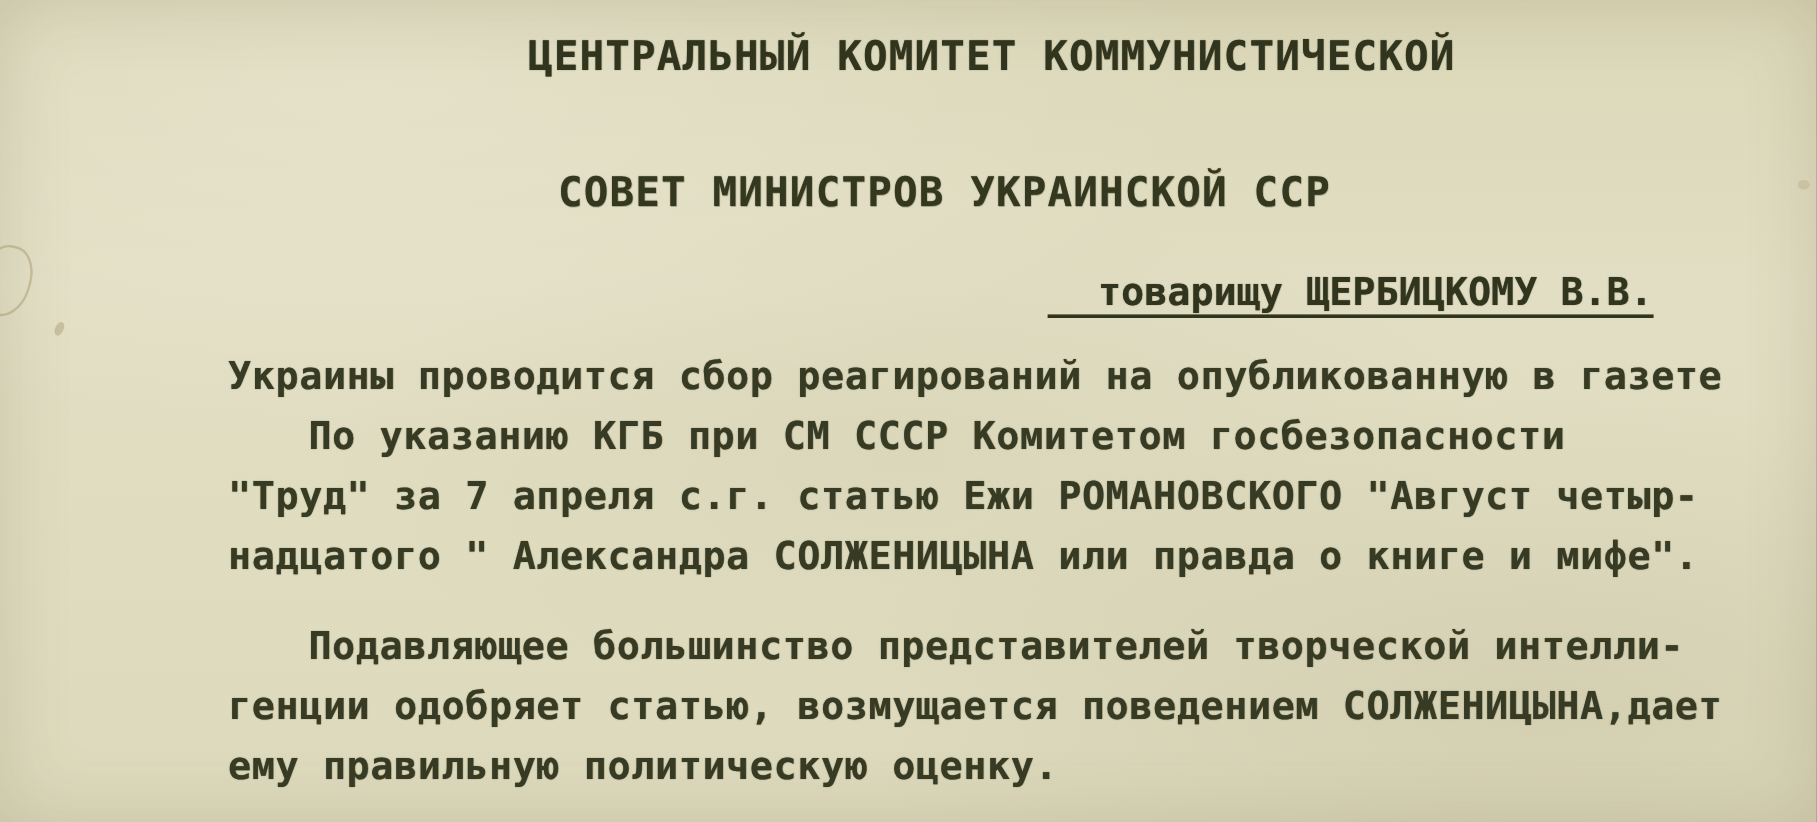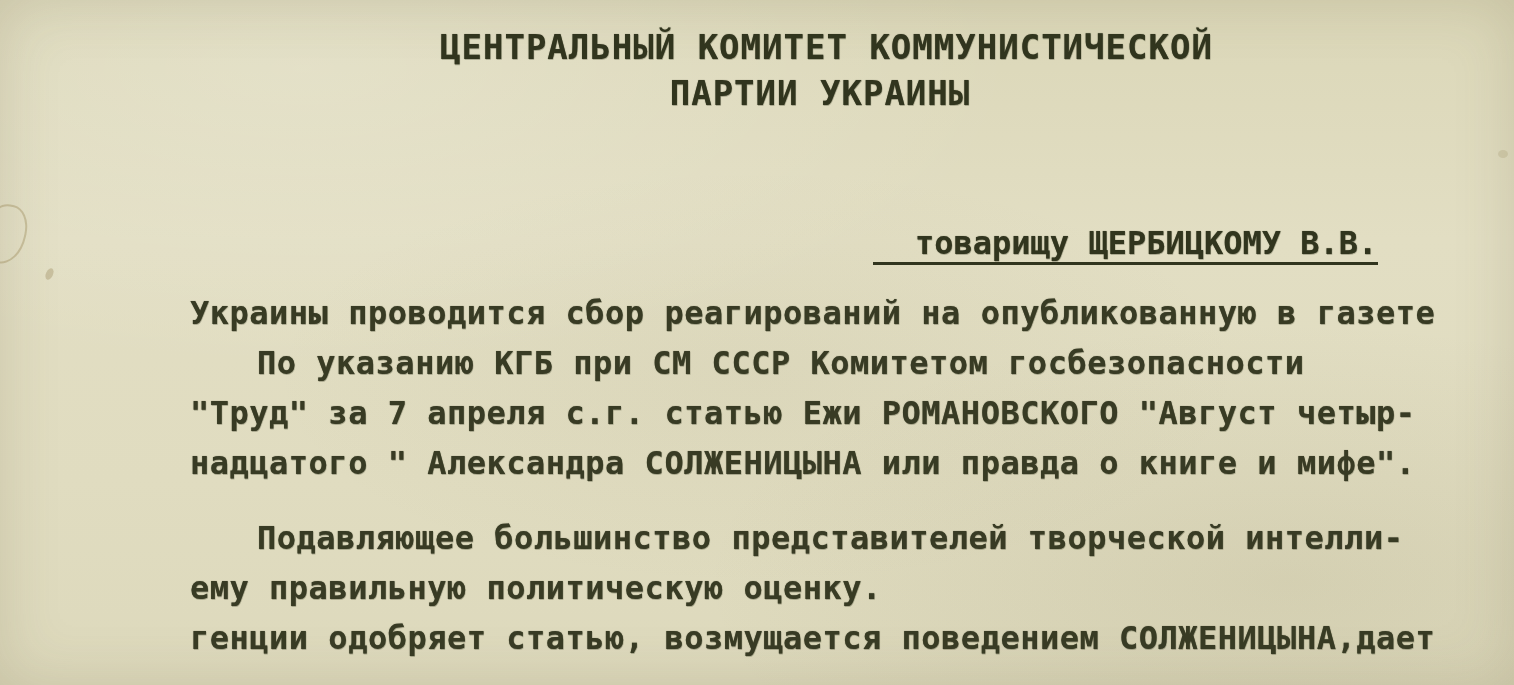--- a/index.html
+++ b/index.html
@@ -106,32 +106,32 @@
 <body>
 
 <div class="page">
 
   <div class="edge-mark"></div>
   <div class="speck-1"></div>
   <div class="speck-2"></div>
 
   <div class="letterhead">
     <div class="ink">ЦЕНТРАЛЬНЫЙ КОМИТЕТ КОММУНИСТИЧЕСКОЙ</div>
-    <div class="ink">ПАРТИИ УКРАИНЫ</div>
   </div>
 
+  <div class="org-line ink">СОВЕТ МИНИСТРОВ УКРАИНСКОЙ ССР</div>
 
   <div class="addressee ink">товарищу ЩЕРБИЦКОМУ В.В.</div>
 
   <div class="para para-1">
     <div class="line ink">Украины проводится сбор реагирований на опубликованную в газете</div>
     <div class="line indent ink">По указанию КГБ при СМ СССР Комитетом госбезопасности</div>
     <div class="line ink">"Труд" за 7 апреля с.г. статью Ежи РОМАНОВСКОГО "Август четыр-</div>
     <div class="line ink">надцатого " Александра СОЛЖЕНИЦЫНА или правда о книге и мифе".</div>
   </div>
 
   <div class="para para-2">
     <div class="line indent ink">Подавляющее большинство представителей творческой интелли-</div>
+    <div class="line ink">генции одобряет статью, возмущается поведением СОЛЖЕНИЦЫНА,дает</div>
     <div class="line ink">ему правильную политическую оценку.</div>
-    <div class="line ink">генции одобряет статью, возмущается поведением СОЛЖЕНИЦЫНА,дает</div>
   </div>
 
 </div>
 
 </body></html>

